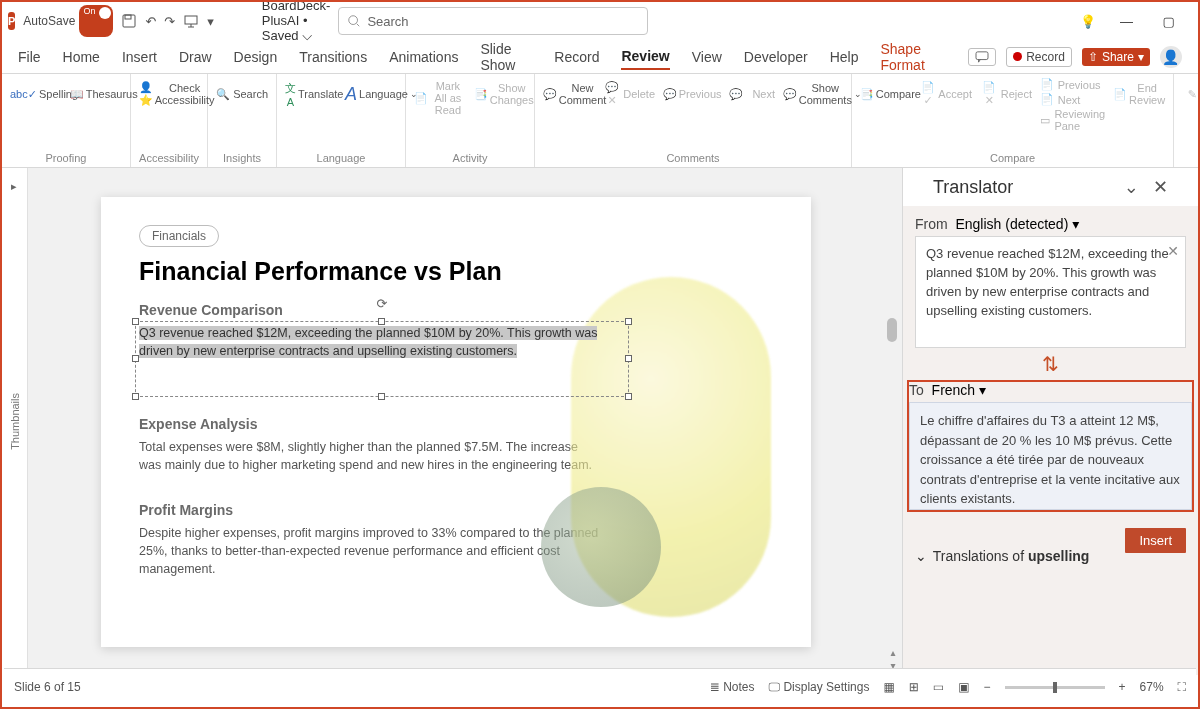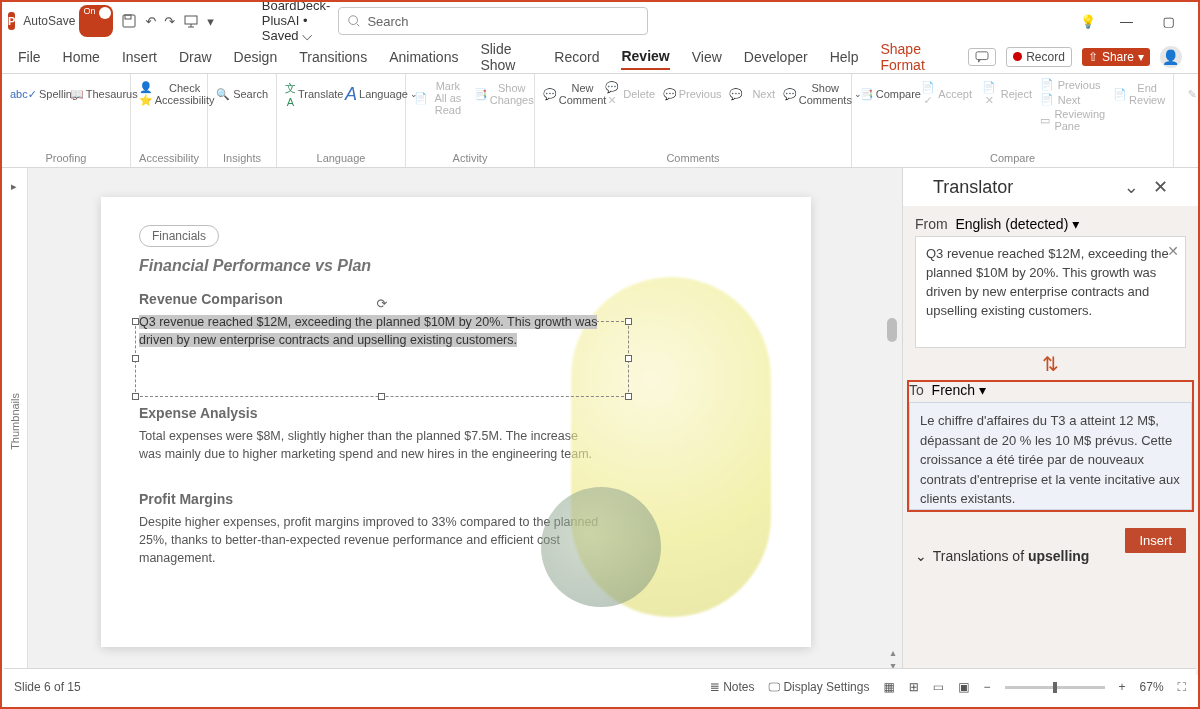--- a/index.html
+++ b/index.html
@@ -48,21 +48,21 @@
   
   .work { display:flex; height:507px; }
   .thumb-rail { width:26px; border-right:1px solid #e0e0e0; display:flex; align-items:center; justify-content:center; }
   .thumb-rail span { writing-mode:vertical-rl; transform:rotate(180deg); font-size:11px; color:#777; }
   .expand-chev { position:absolute; left:9px; top:178px; font-size:11px; color:#666;}
 
   .canvas-wrap { flex:1; background:#f1f1f1; display:flex; align-items:center; justify-content:center; position:relative; }
   .slide { width:710px; height:450px; background:#fff; box-shadow:0 2px 10px rgba(0,0,0,.15); position:relative; padding:28px 38px; overflow:hidden; }
 
   .tag { border:1px solid #bdbdbd; border-radius:14px; padding:3px 12px; font-size:12px; color:#666; display:inline-block; }
-  .slide h1 { font-size:16px; font-weight:700; margin:10px 0 14px; color:#737373;font-style:italic; }
+  .slide h1 { font-size:25px; font-weight:700; margin:10px 0 14px; color:#000000; }
   .slide h3 { font-size:14px; font-weight:600; color:#6a6a6a; margin-top:16px; margin-bottom:6px; }
   .slide p { font-size:12.5px; color:#555; line-height:1.45; max-width:460px; }
   .sel-box { border:1px dashed #888; position:absolute; left:34px; top:124px; width:494px; height:76px; }
   .sel-handle { width:7px; height:7px; border:1px solid #666; background:#fff; position:absolute; }
   .rotate-handle { position:absolute; left:50%; top:-26px; transform:translateX(-50%); color:#666; }
   .highlight { background:#c7c7c7; color:#333; }
   .deco1 { position:absolute; right:40px; top:80px; width:200px; height:340px; border-radius:110px; background:radial-gradient(circle at 40% 30%, #faf6c8, #ece97a 60%, #d9d86f); opacity:.6; filter:blur(1px);}
   .deco2 { position:absolute; right:150px; bottom:40px; width:120px; height:120px; border-radius:50%; background:radial-gradient(circle at 40% 40%, #a4b8a0, #6d8573); opacity:.5; }
 
   .vscroll { width:18px; background:#f1f1f1; position:relative; }

